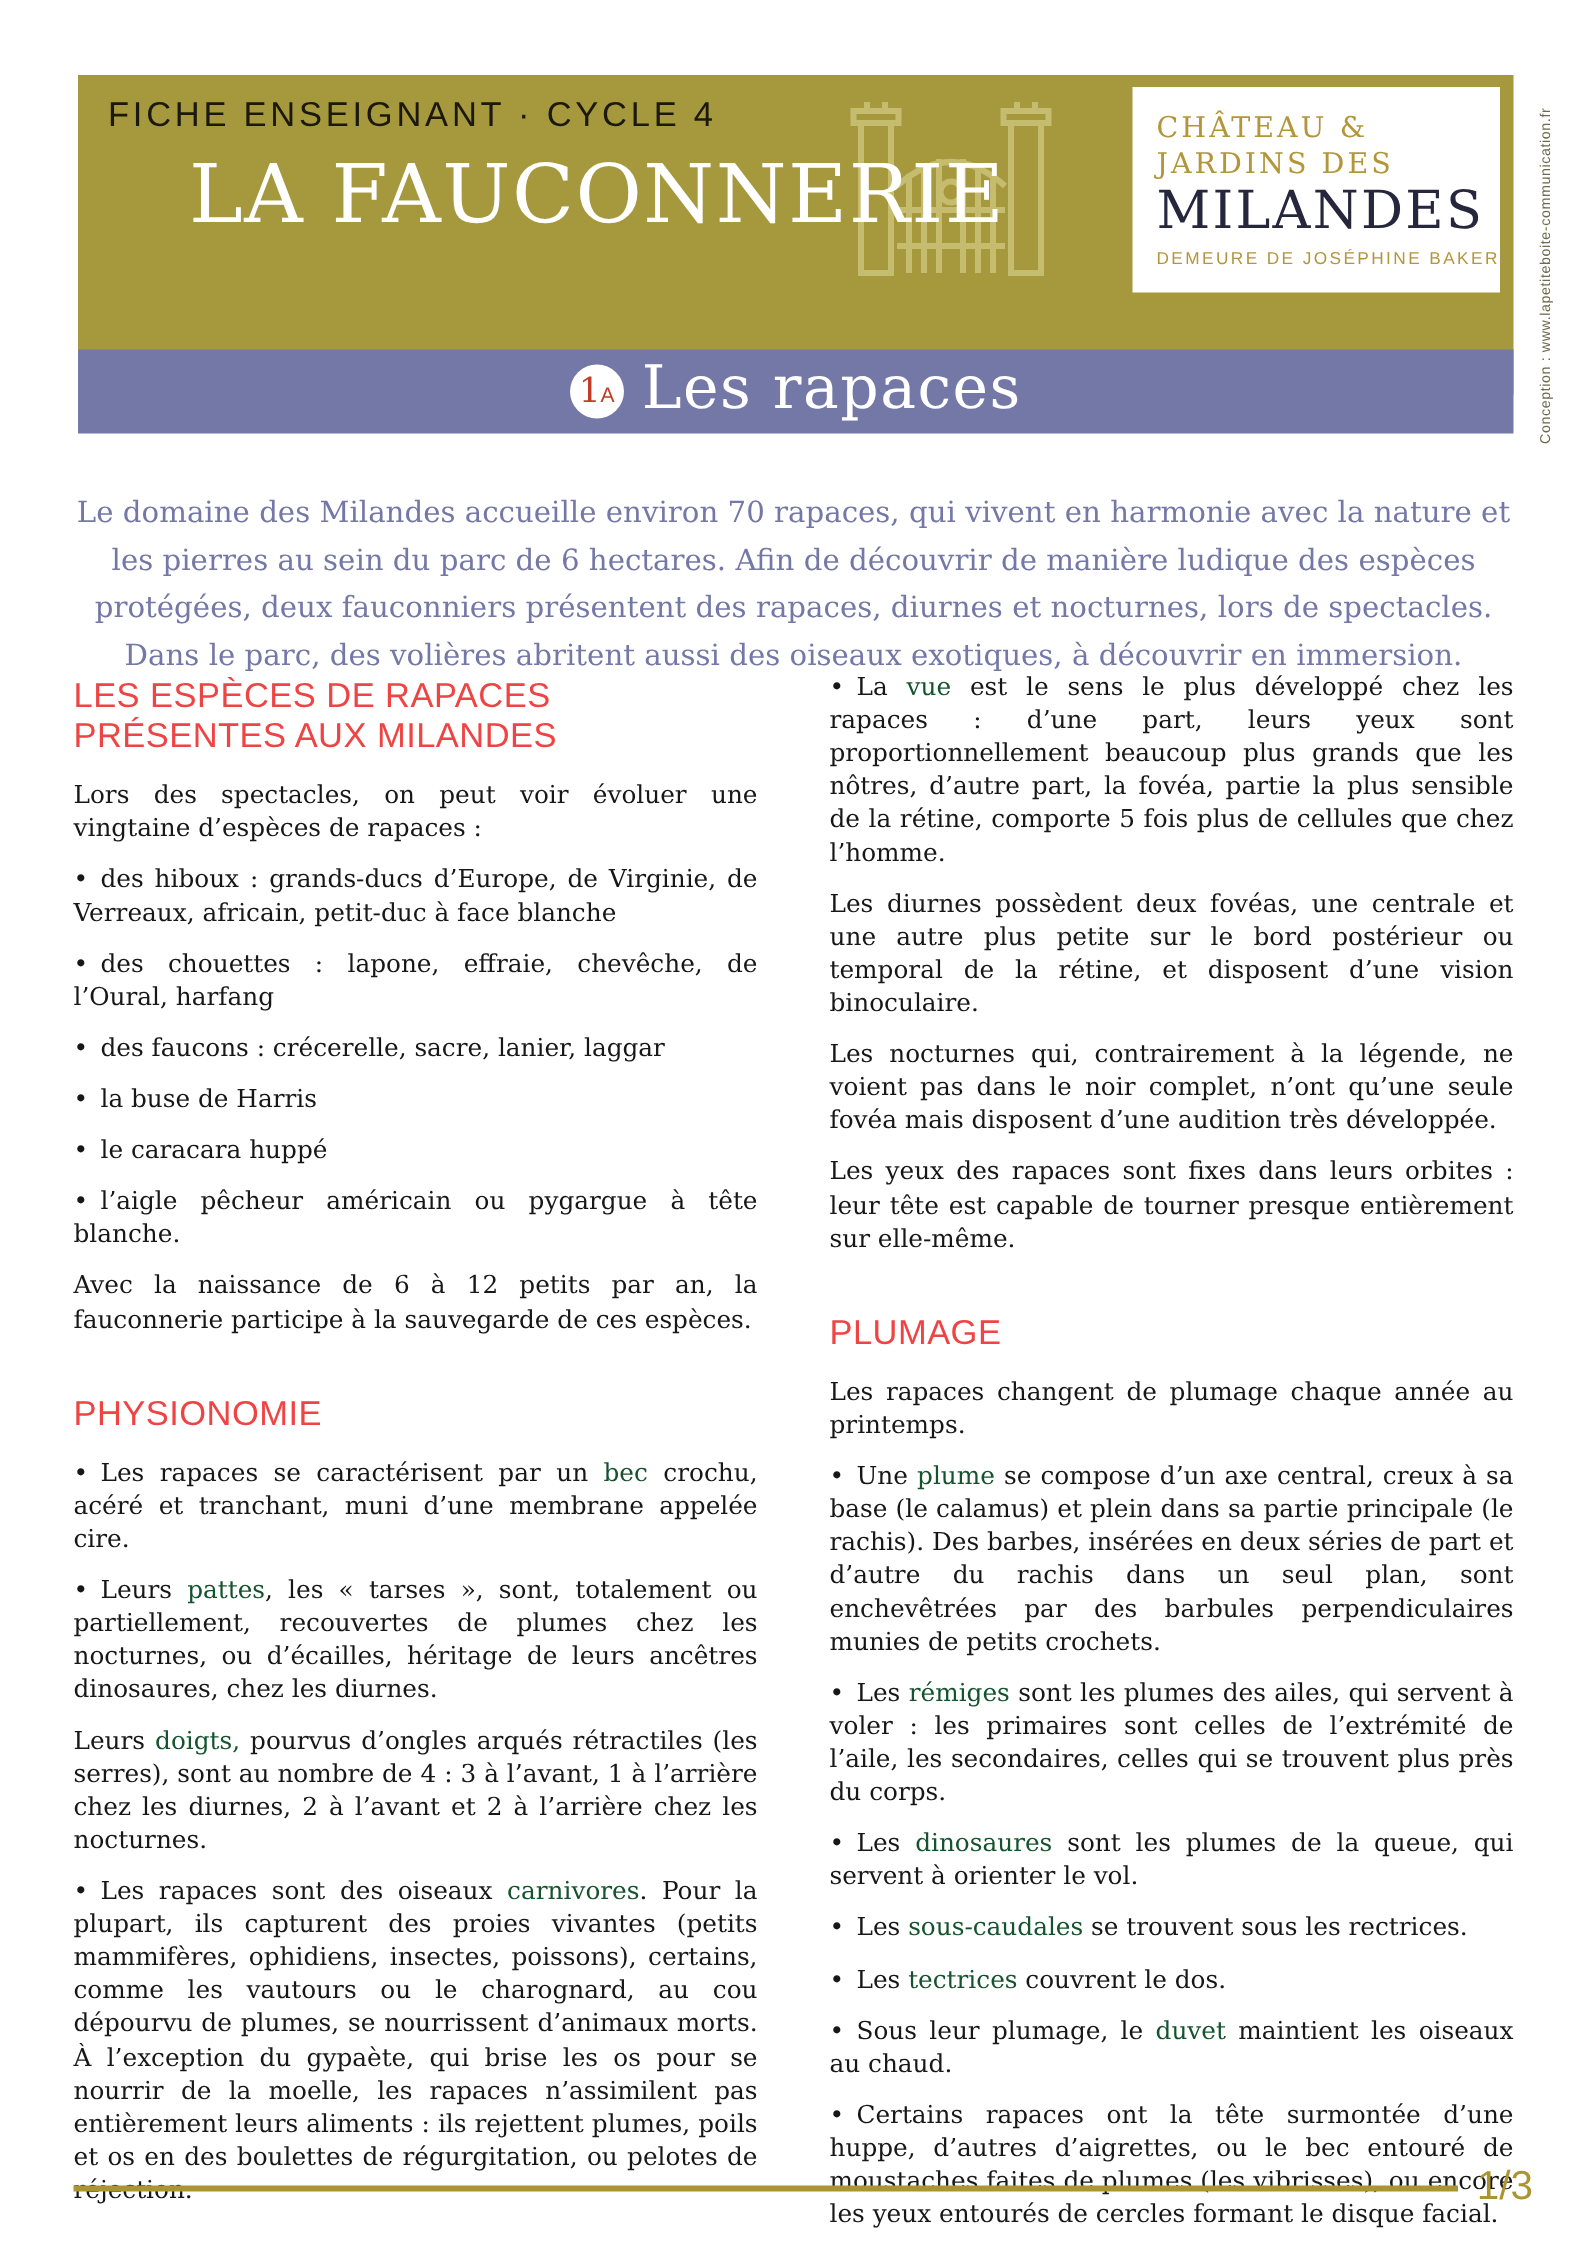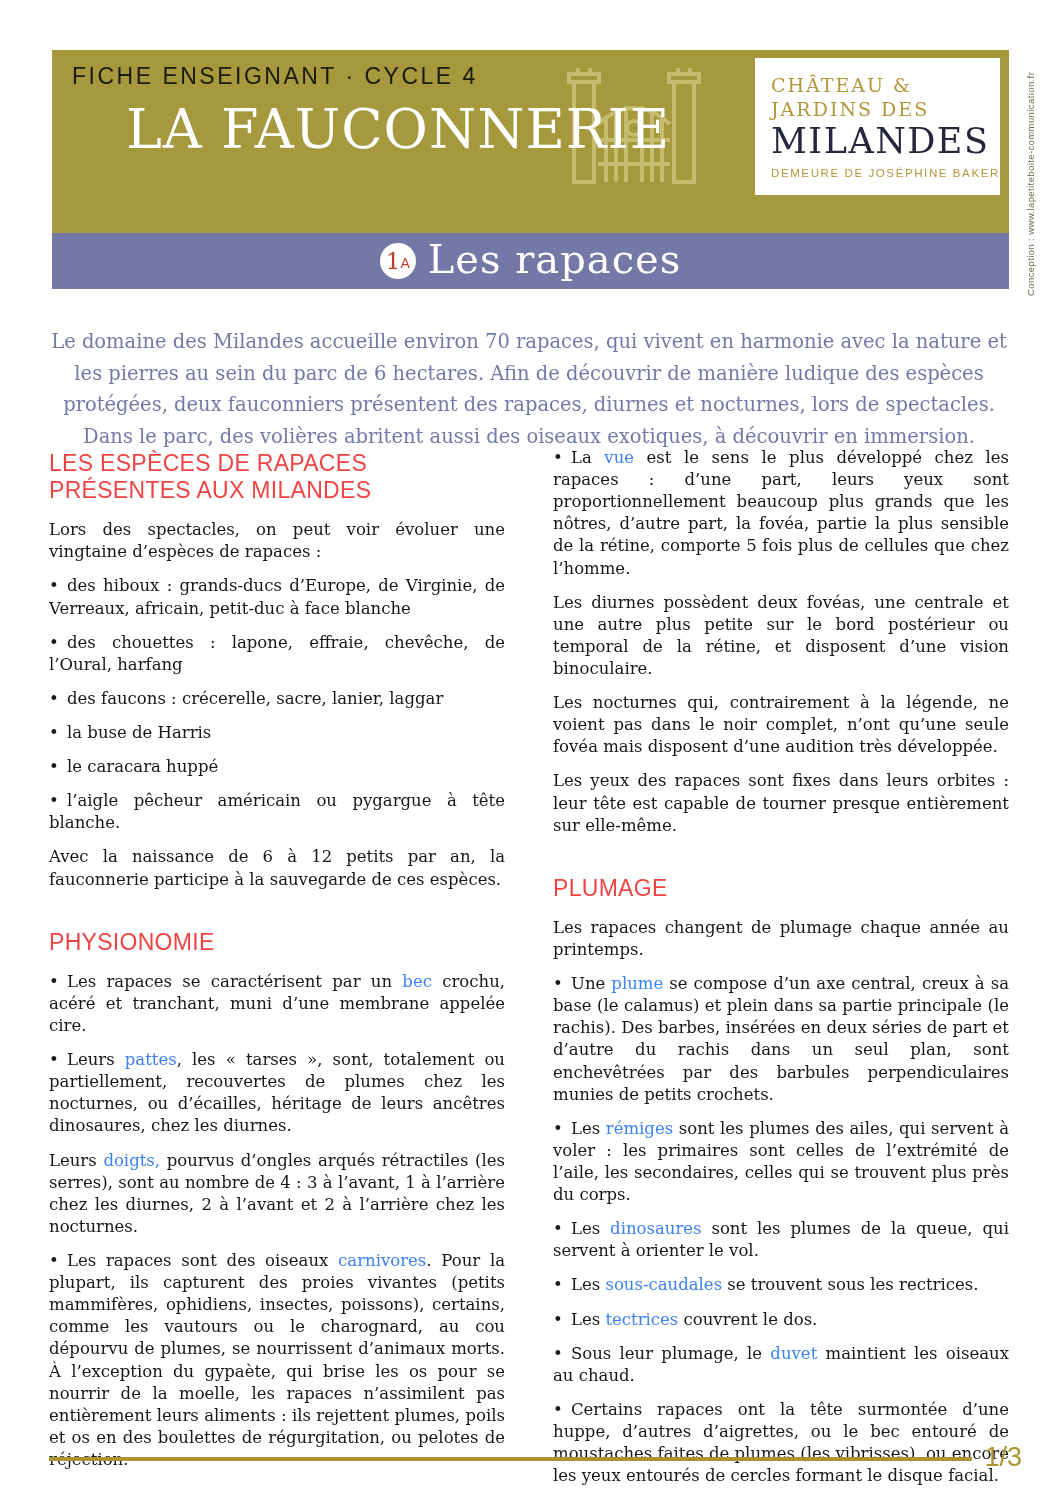--- a/index.html
+++ b/index.html
@@ -62,21 +62,21 @@
   .col-heading{
     font-family:"Liberation Sans",sans-serif;font-weight:normal;
     color:#ef4444;font-size:23px;line-height:1.18;letter-spacing:0.3px;
     margin:38px 0 15px 0;
   }
   .col-heading:first-child{margin-top:3px;}
   .body-para{
     font-size:16.5px;line-height:1.34;color:#171717;text-align:justify;
     margin:0 0 12px 0;
   }
-  .kw{color:#3b82f6;}
+  .kw{color:#14532d;}
 
   
   .footer{position:absolute;left:49px;right:36px;bottom:26px;display:flex;align-items:flex-start;gap:12px;}
   .footer-line{flex:1;height:4px;background:#ab9530;margin-top:13px;}
   .page-num{font-family:Liberation Sans, sans-serif;font-size:27px;color:#ab9530;line-height:1;}
 </style>
 </head>
 <body>
 
 <div class="page">

